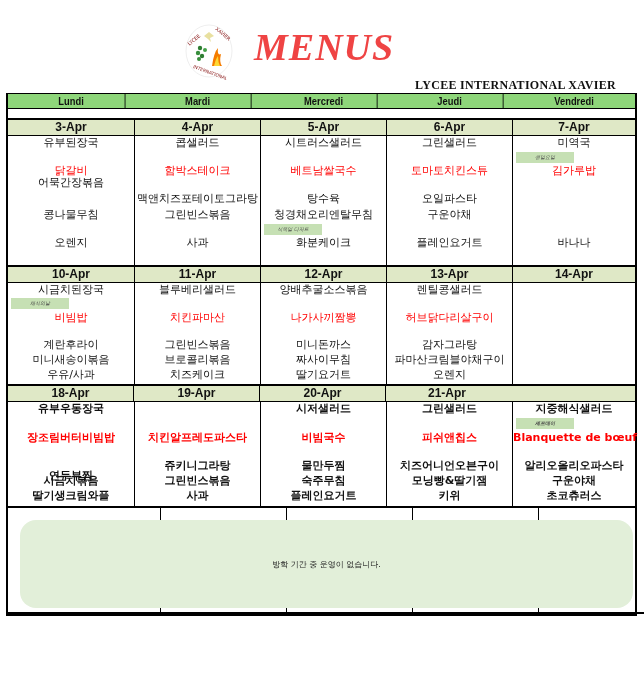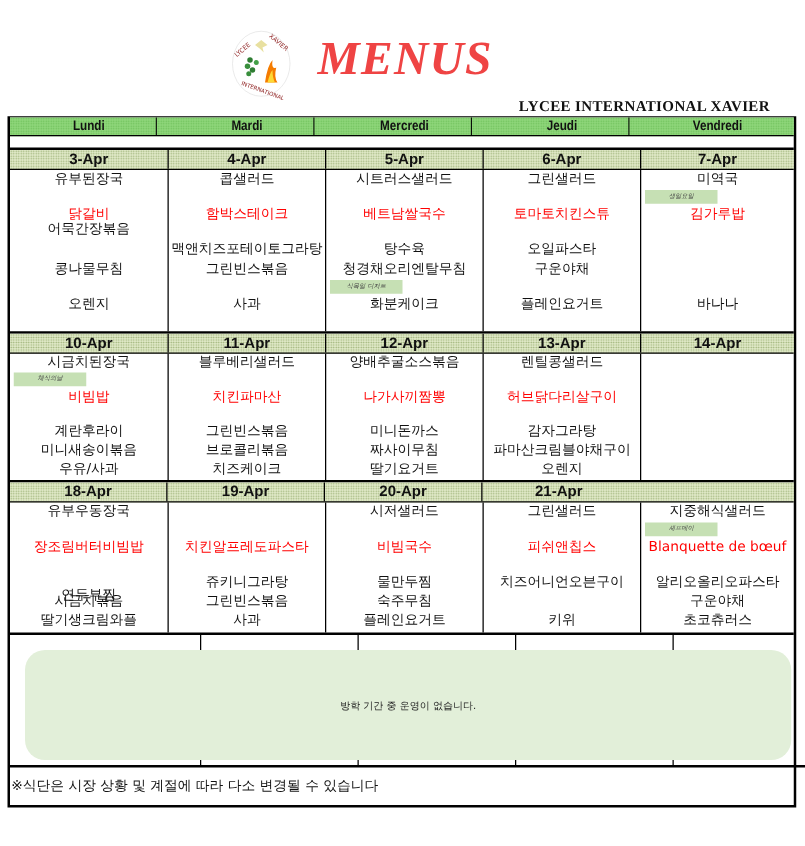--- a/index.html
+++ b/index.html
@@ -147,21 +147,21 @@
       <div class="item" style="top:85px">오렌지</div>
     </div>
   </div>
 
   <div class="row date">
     <div class="c c2">18-Apr</div>
     <div class="c c3">19-Apr</div>
     <div class="c c4">20-Apr</div>
     <div class="c c5">21-Apr</div>
   </div>
-  <div class="row content" style="height:104px;">
+  <div class="row content" style="height:104px;font-weight:bold;">
     <div class="c c1">
       <div class="item" style="top:0">유부우동장국</div>
       <div class="item red" style="top:29px">장조림버터비빔밥</div>
       <div class="item" style="top:67px">연두부찜</div>
       <div class="item" style="top:72px">시금치볶음</div>
       <div class="item" style="top:87px">딸기생크림와플</div>
     </div>
     <div class="c c2">
       <div class="item red" style="top:29px">치킨알프레도파스타</div>
       <div class="item" style="top:57px">쥬키니그라탕</div>
@@ -172,20 +172,21 @@
       <div class="item" style="top:0">시저샐러드</div>
       <div class="item red" style="top:29px">비빔국수</div>
       <div class="item" style="top:57px">물만두찜</div>
       <div class="item" style="top:72px">숙주무침</div>
       <div class="item" style="top:87px">플레인요거트</div>
     </div>
     <div class="c c4">
       <div class="item" style="top:0">그린샐러드</div>
       <div class="item red" style="top:29px">피쉬앤칩스</div>
       <div class="item" style="top:57px">치즈어니언오븐구이</div>
+      <div class="item" style="top:72px">모닝빵&amp;딸기잼</div>
       <div class="item" style="top:87px">키위</div>
     </div>
     <div class="c c5">
       <div class="item" style="top:0">지중해식샐러드</div>
       <div class="tag" style="top:16px">셰프데이</div>
       <div class="item red" style="top:29px; font-family:'DejaVu Sans', sans-serif;">Blanquette de bœuf</div>
       <div class="item" style="top:57px">알리오올리오파스타</div>
       <div class="item" style="top:72px">구운야채</div>
       <div class="item" style="top:87px">초코츄러스</div>
     </div>
@@ -195,14 +196,13 @@
     <div class="c c1"></div>
     <div class="c c2"></div>
     <div class="c c3"></div>
     <div class="c c4"></div>
     <div class="c c5"></div>
     <div class="closed">
       <span>방학 기간 중 운영이 없습니다.</span>
     </div>
   </div>
 
-  <div class="row footer">※식단은 시장 상황 및 계절에 따라 다소 변경될 수 있습니다</div>
 </div>
 
 </body></html>

